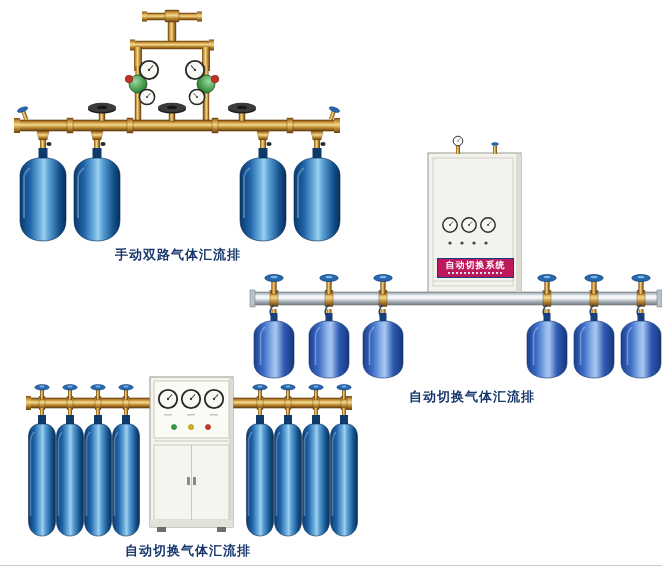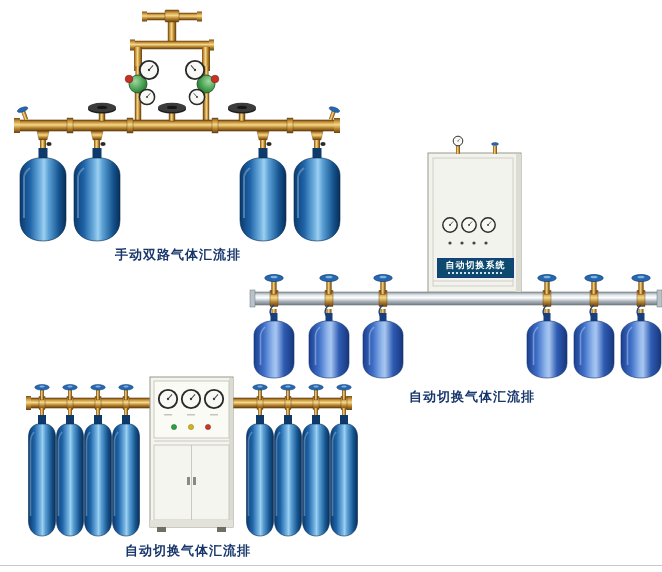--- a/index.html
+++ b/index.html
@@ -11,21 +11,21 @@
   .caption {
     position:absolute; width:170px; text-align:center;
     font-size:13px; font-weight:bold; color:#17366b; letter-spacing:1px;
     white-space:nowrap;
   }
   .caption-1 { left:93px;  top:246px; }
   .caption-2 { left:387px; top:388px; }
   .caption-3 { left:103px; top:542px; }
   .cab-label {
     position:absolute; left:437px; top:258px; width:77px; height:20px;
-    background:#0c4a6e; border:1px solid #163c85; box-sizing:border-box;
+    background:#be185d; border:1px solid #163c85; box-sizing:border-box;
     text-align:center; overflow:hidden;
   }
   .cab-label-text {
     font-size:9px; font-weight:bold; color:#ffffff; line-height:12px;
     letter-spacing:1px; white-space:nowrap;
   }
   .cab-label-sub {
     height:2px; margin:1px 10px 0 10px;
     background:repeating-linear-gradient(90deg,#cfe0f8 0 2px, rgba(0,0,0,0) 2px 4px);
   }

